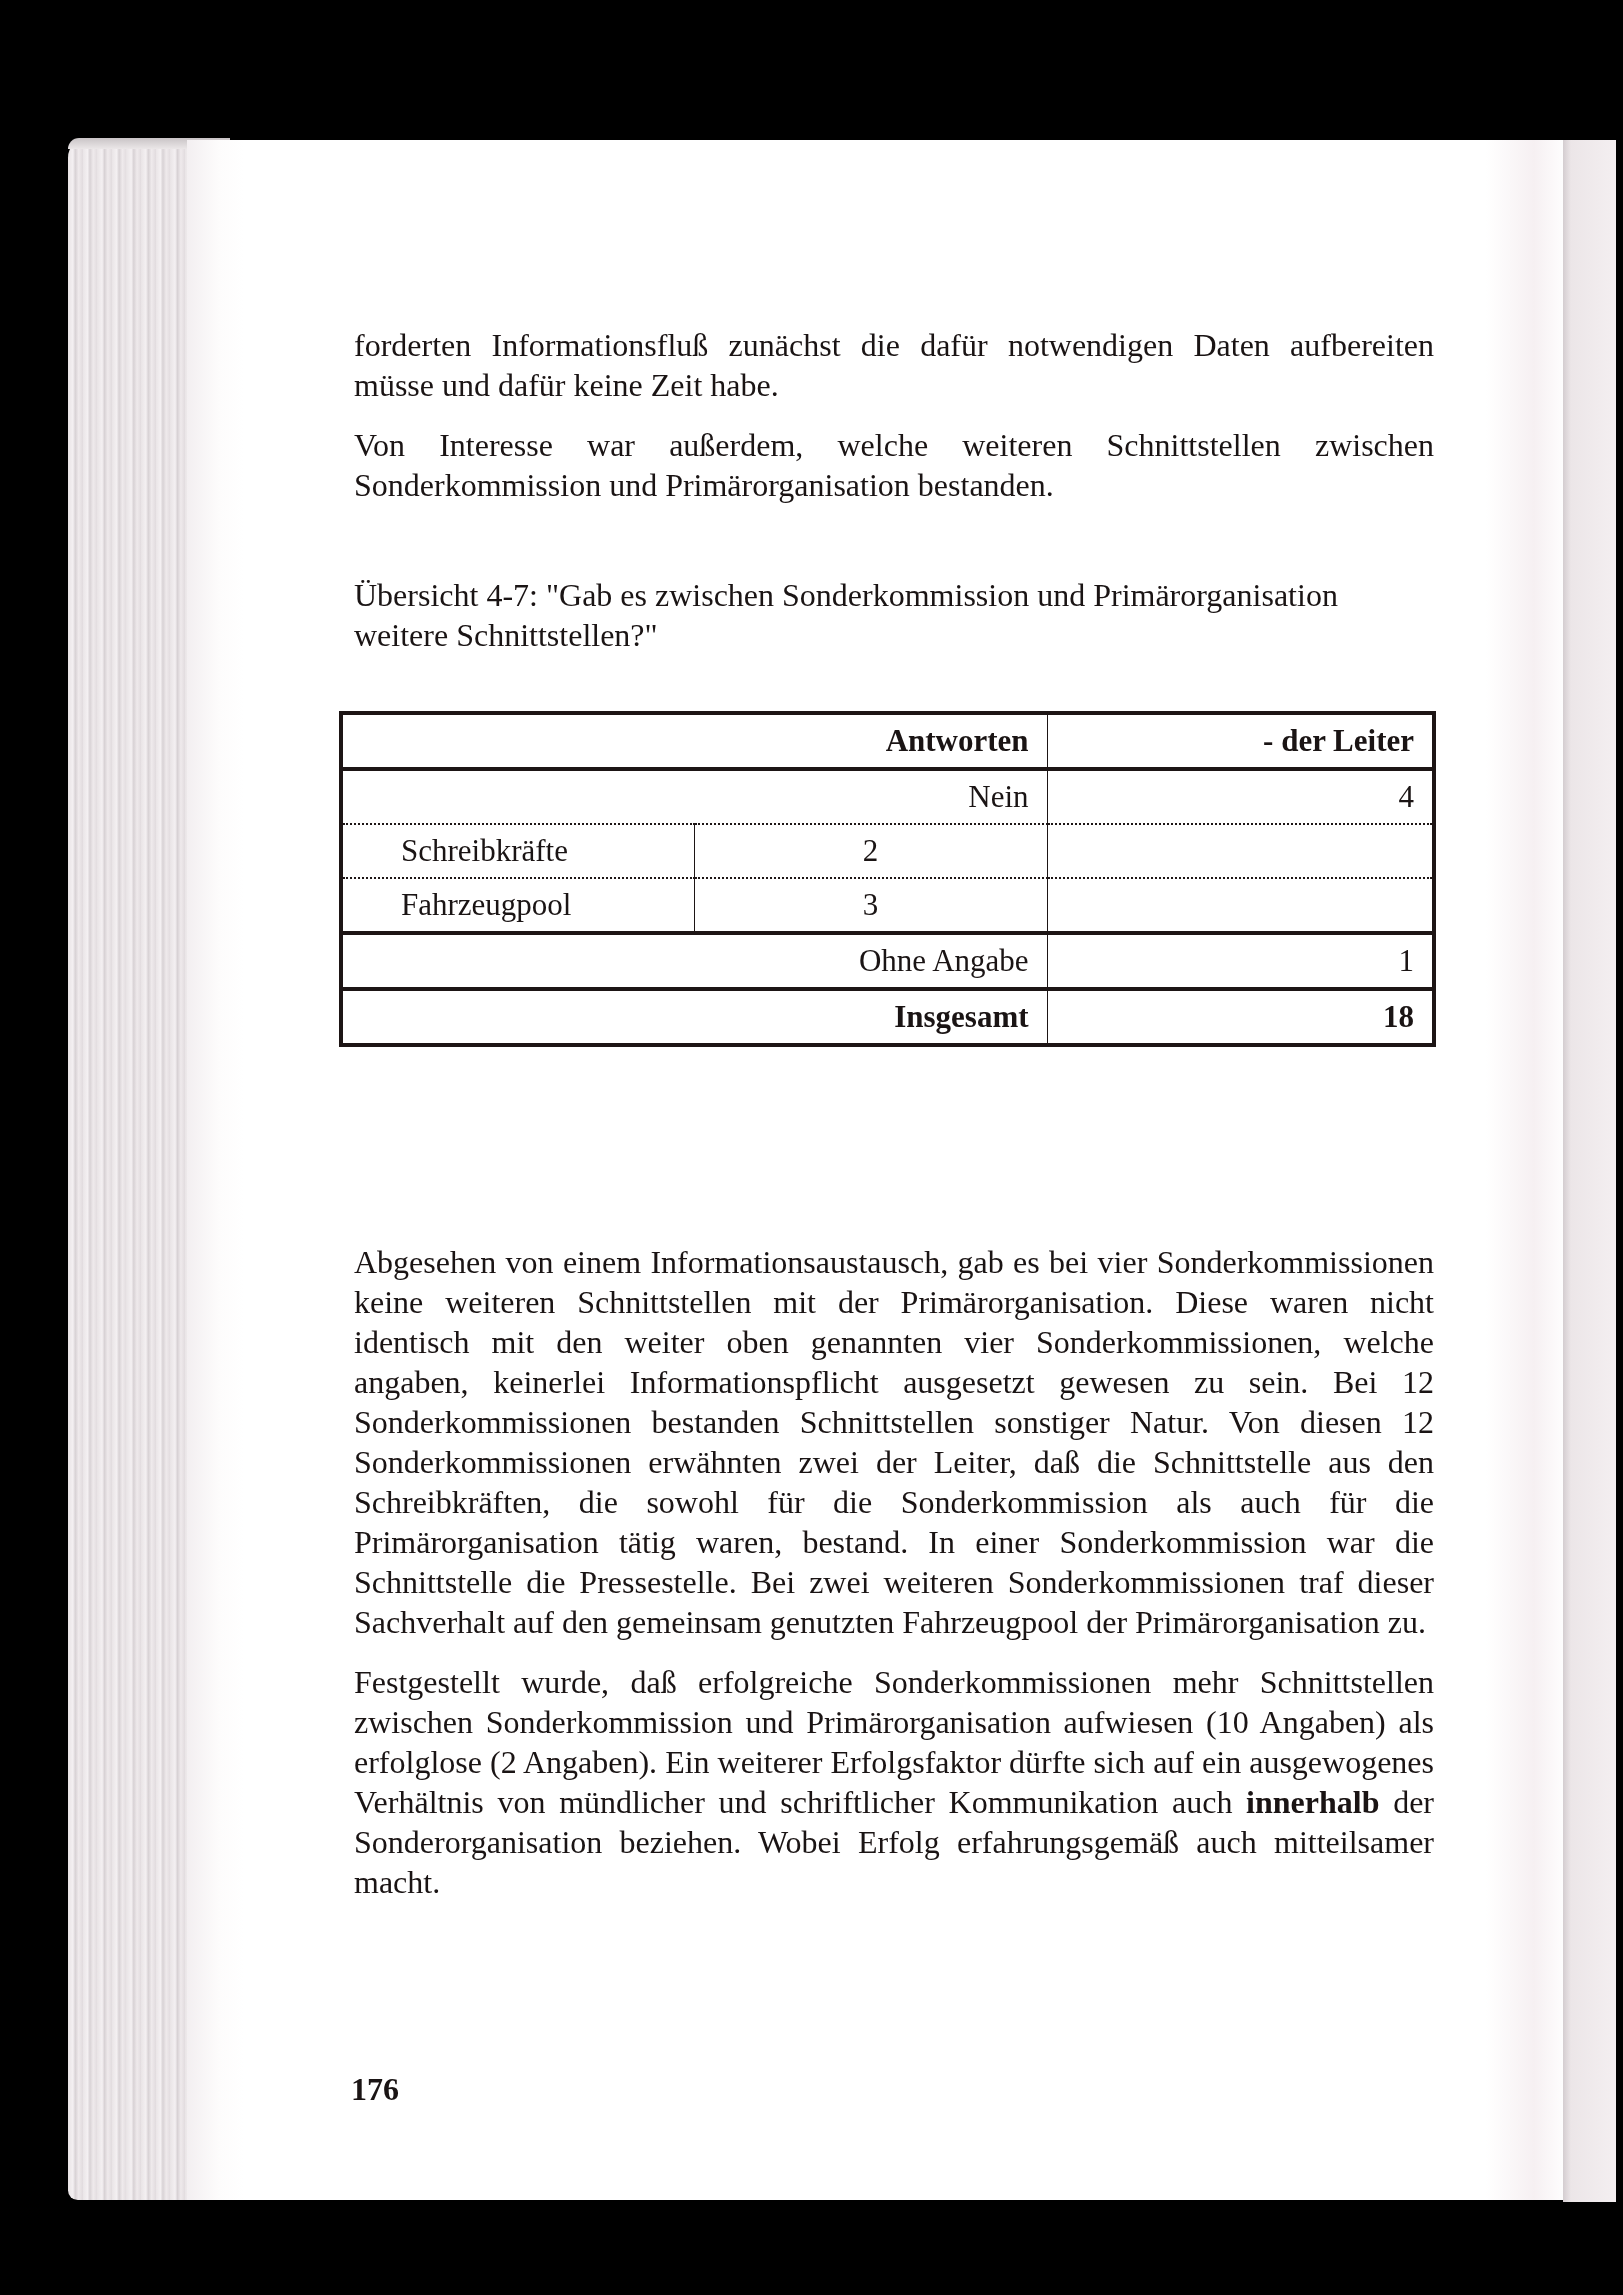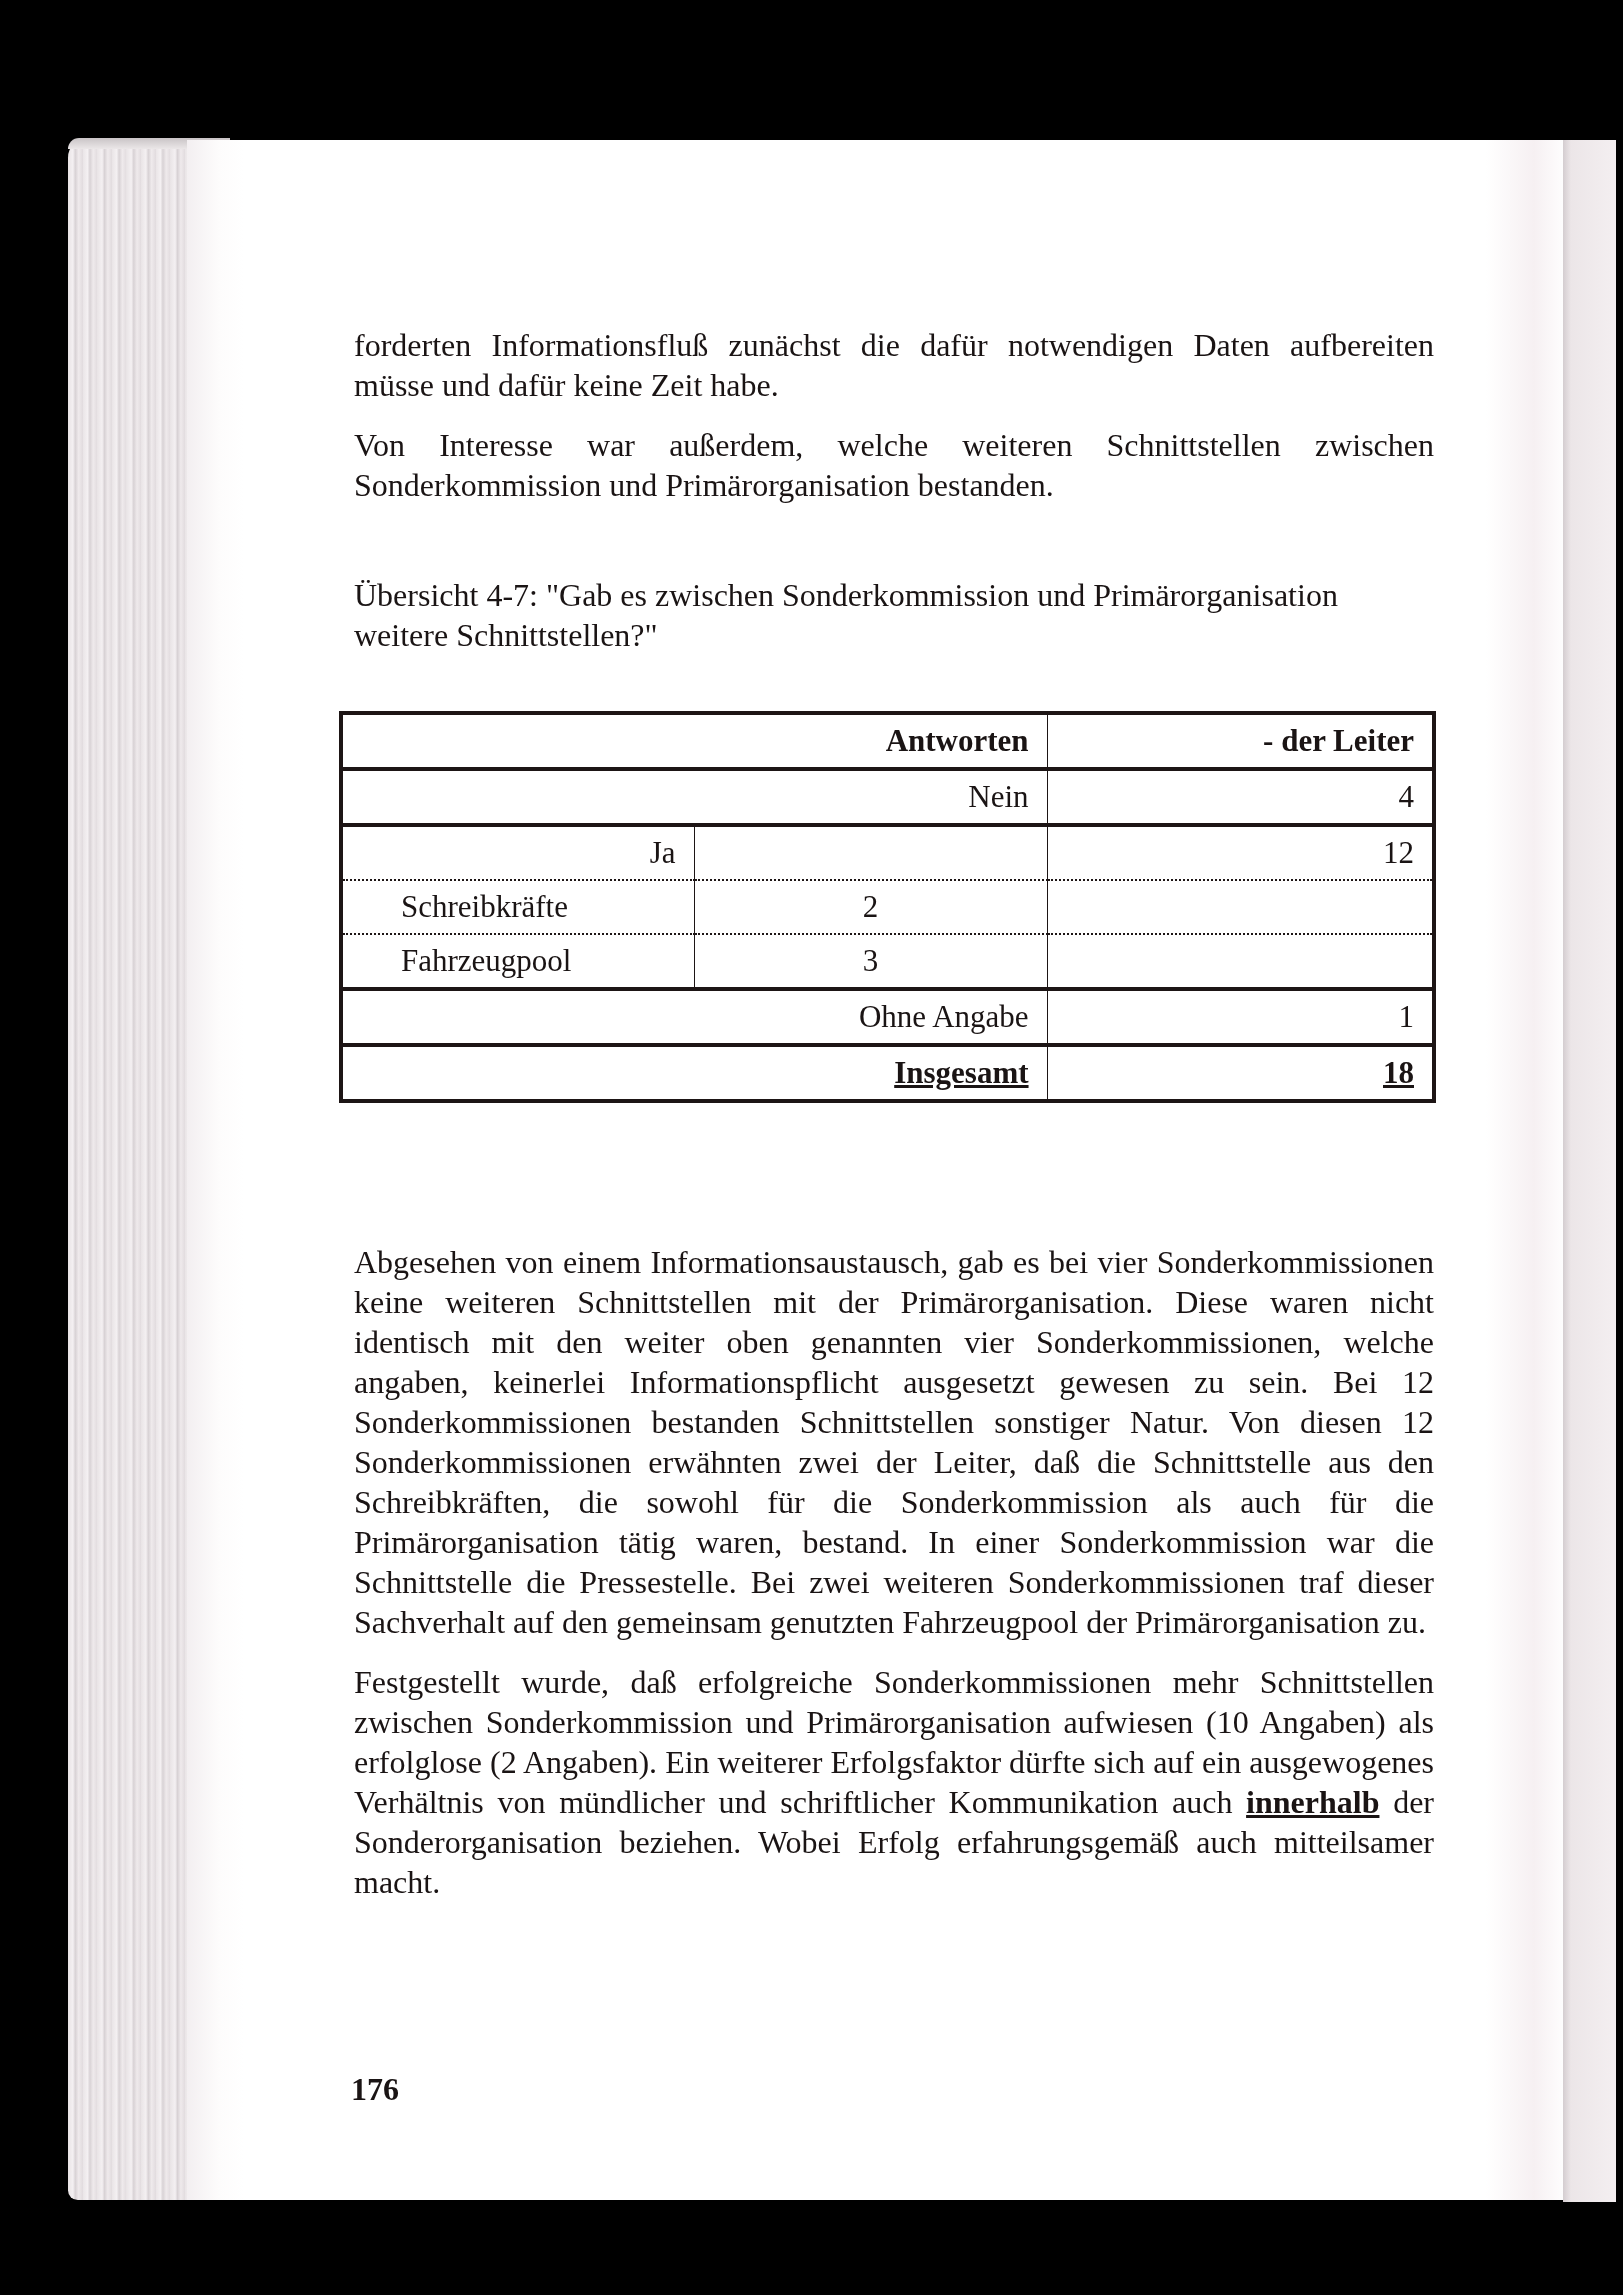--- a/index.html
+++ b/index.html
@@ -26,21 +26,21 @@
       background: linear-gradient(90deg, #d4cdd0 0px, #ece6e8 8px, #f3eef0 49px);
     }
     .content {
       position: absolute; left: 354px; top: 325px; width: 1080px;
       font-size: 32px; line-height: 40px;
     }
     .content p { margin: 0; text-align: justify; }
     .p1 { }
     .p2 { margin-top: 19.5px !important; }
     .caption { margin-top: 70px !important; text-align: left !important; }
-    b, .bold { font-weight: bold; text-decoration: underline; }
+    b, .bold { font-weight: bold; }
 
     table.survey {
       position: absolute; left: 339px; top: 711px; width: 1097px;
       border-collapse: collapse; font-size: 31px; table-layout: fixed;
       border: 4px solid #1d1515;
     }
     table.survey td {
       height: 52px; padding: 0 18px; vertical-align: middle; border-left: 1.6px solid #1d1515; border-right: 1.6px solid #1d1515;
     }
     .col1 { width: 333px; }
@@ -84,25 +84,20 @@
     </colgroup>
   <tbody>
       <tr>
     <td colspan="2" class="head">Antworten</td>
     <td class="head">- der Leiter</td>
   </tr>
   <tr class="thick-top">
     <td colspan="2">Nein</td>
     <td class="center">4</td>
   </tr>
-  <tr class="thick-top">
-    <td>Ja</td>
-    <td class="center"></td>
-    <td class="center">12</td>
-  </tr>
   <tr class="dotted-top">
     <td class="indent">Schreibkräfte</td>
     <td class="center">2</td>
     <td class="center"></td>
   </tr>
   <tr class="dotted-top">
     <td class="indent">Fahrzeugpool</td>
     <td class="center">3</td>
     <td class="center"></td>
   </tr>

